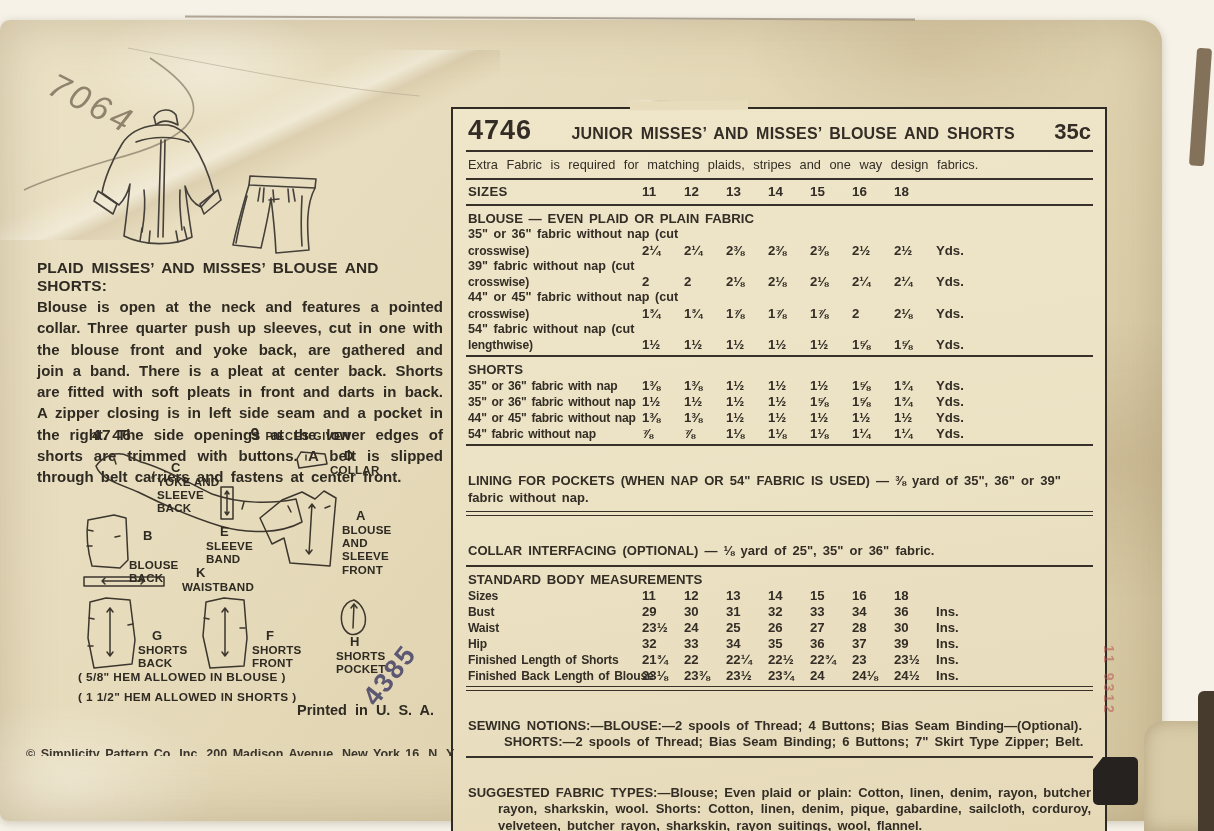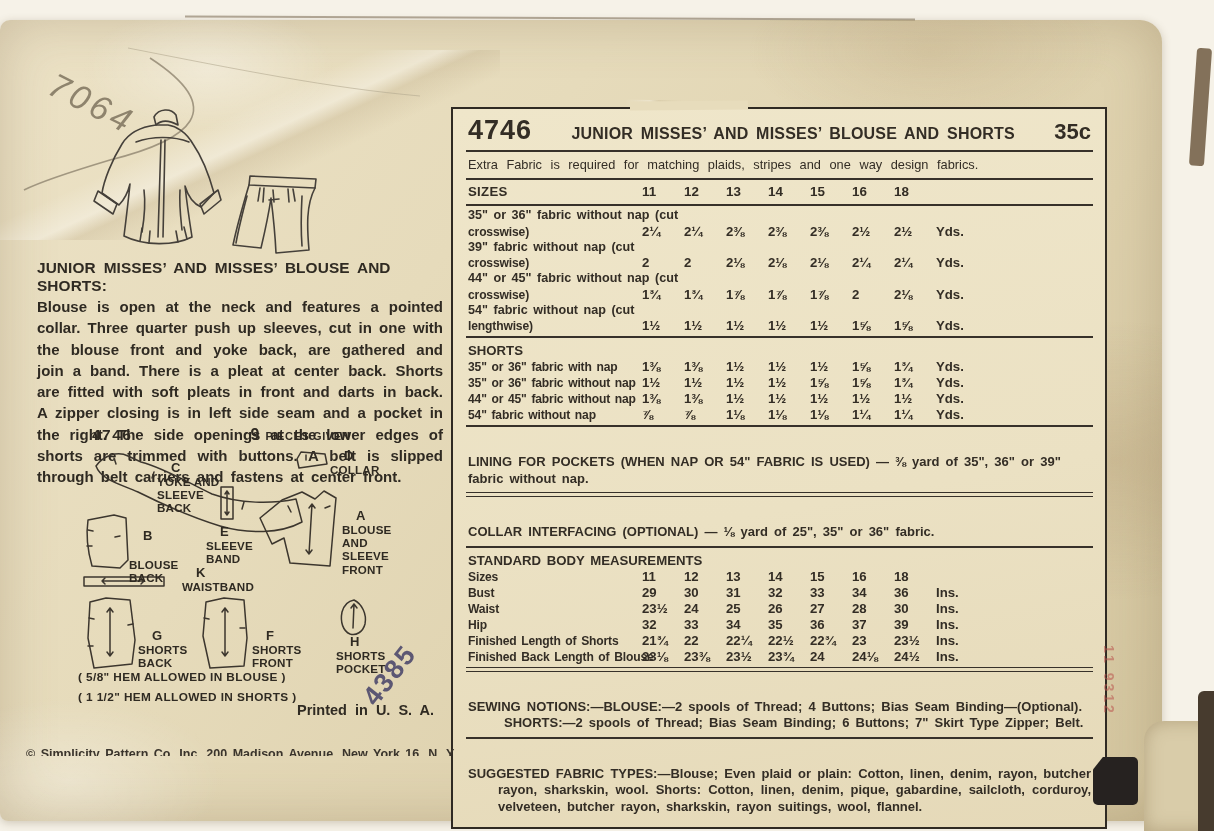--- a/index.html
+++ b/index.html
@@ -112,21 +112,21 @@
     <g>
       <path d="M158,76 L224,79 L223,88 L157,85 Z"></path>
       <path d="M157,85 C151,105 145,126 141,145 L169,148 C173,131 177,112 179,98 C181,114 183,132 184,153 L217,150 C215,127 214,105 223,88"></path>
       <path d="M181,90 L182,102 M177,100 L187,99"></path>
       <path d="M168,88 L166,101 M172,88 L171,102 M196,89 L197,102 M201,89 L203,101"></path>
       <path d="M155,96 C150,115 146,132 144,143 M210,96 C209,115 209,133 210,146"></path>
     </g>
   </svg>
 
   <div class="description">
-    <div class="desc-heading">JUNIOR MISSES’ AND MISSES’ BLOUSE AND SHORTS:</div>
+    <div class="desc-heading">PLAID MISSES’ AND MISSES’ BLOUSE AND SHORTS:</div>
     <div class="desc-body">Blouse is open at the neck and features a pointed collar. Three quarter push up sleeves, cut in one with the blouse front and yoke back, are gathered and join a band. There is a pleat at center back. Shorts are fitted with soft pleats in front and darts in back. A zipper closing is in left side seam and a pocket in the right. The side openings at the lower edges of shorts are trimmed with buttons. A belt is slipped through belt carriers and fastens at center front.</div>
   </div>
 
   <div class="pieces-line">
     <span class="pl-num">4746</span><span class="pl-count">9</span><span class="pl-given">PIECES GIVEN</span>
   </div>
 
   <svg class="pieces-art" width="400" height="235" viewBox="0 0 400 235">
     <g>
       <path d="M52,24 C60,13 74,9 84,14 L97,20 C120,26 143,40 168,52 C196,62 228,62 252,57 L258,80 C236,92 204,92 176,84 C150,76 118,62 94,50 C76,42 57,38 52,24 Z"></path>
@@ -209,20 +209,21 @@
       <span class="val">12</span>
       <span class="val">13</span>
       <span class="val">14</span>
       <span class="val">15</span>
       <span class="val">16</span>
       <span class="val">18</span>
       <span class="unit"></span>
     </div>
     <div class="rule"></div>
 
+    <div class="sec-head">BLOUSE — EVEN PLAID OR PLAIN FABRIC</div>
 
     <div class="lbl-line">35" or 36" fabric without nap (cut</div>
     <div class="trow">
       <span class="lbl">crosswise)</span>
       <span class="val">2¼</span>
       <span class="val">2¼</span>
       <span class="val">2⅜</span>
       <span class="val">2⅜</span>
       <span class="val">2⅜</span>
       <span class="val">2½</span>

